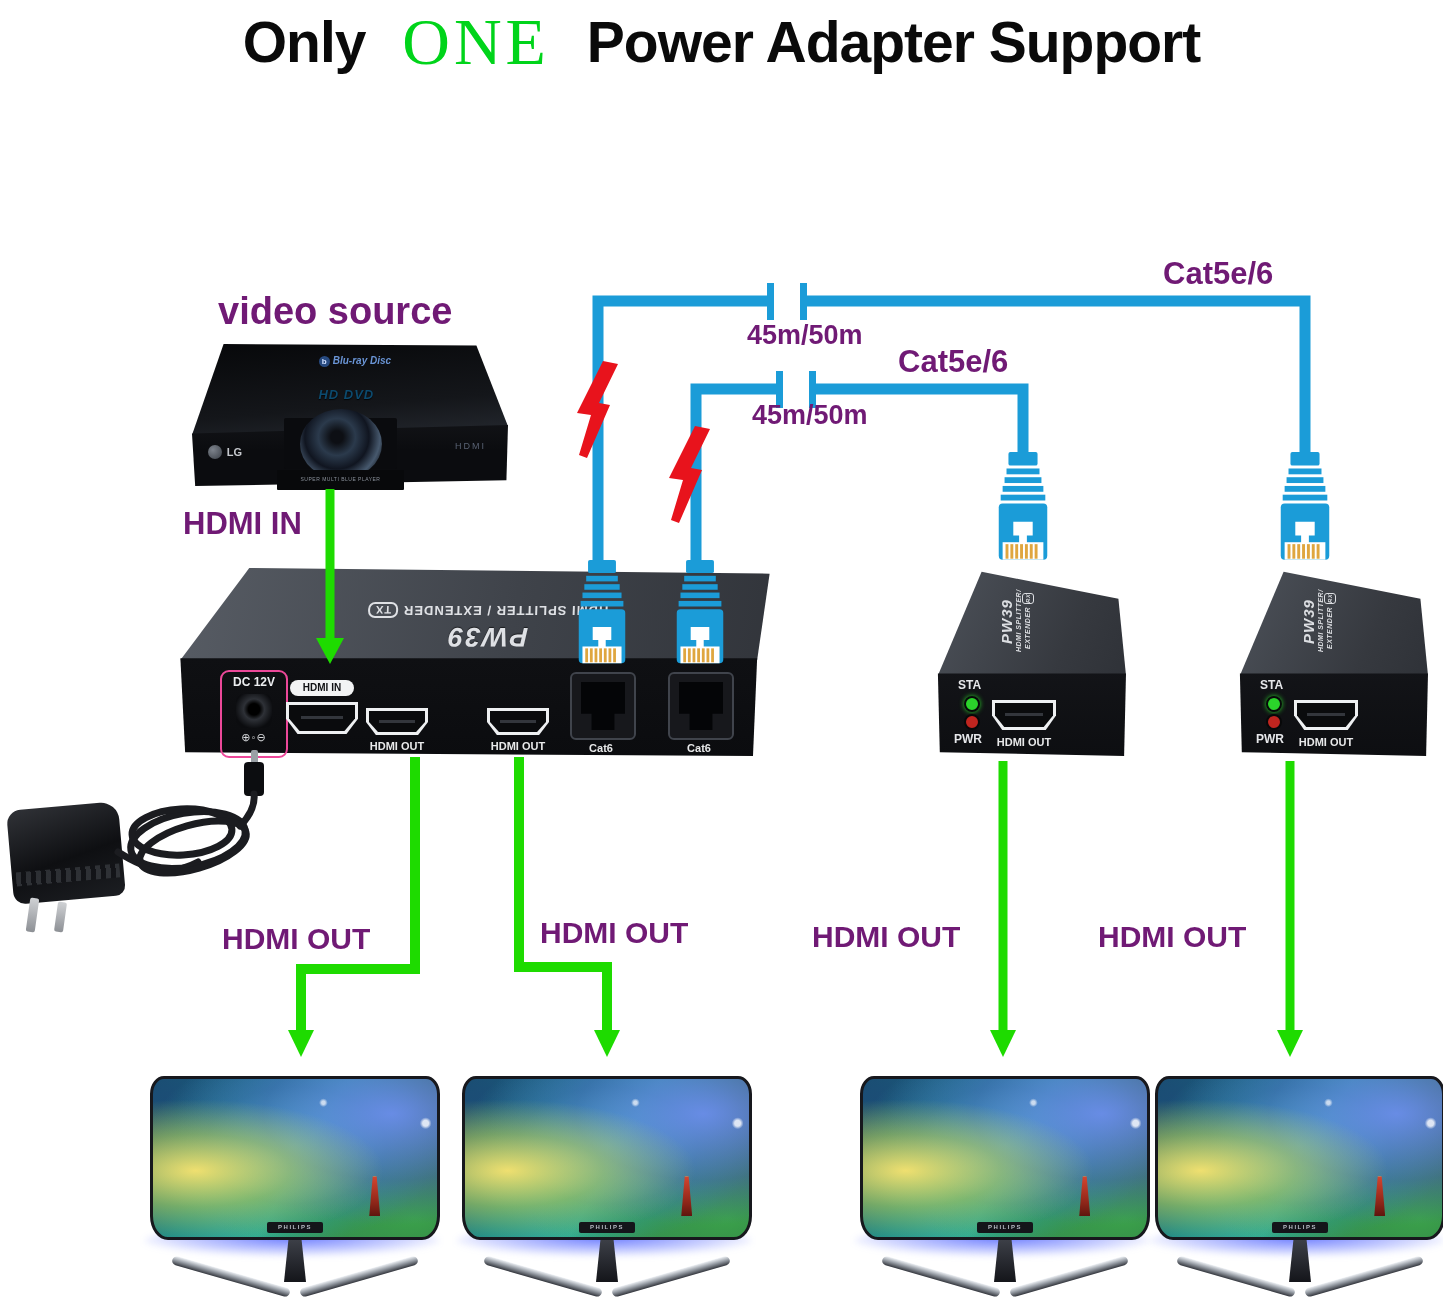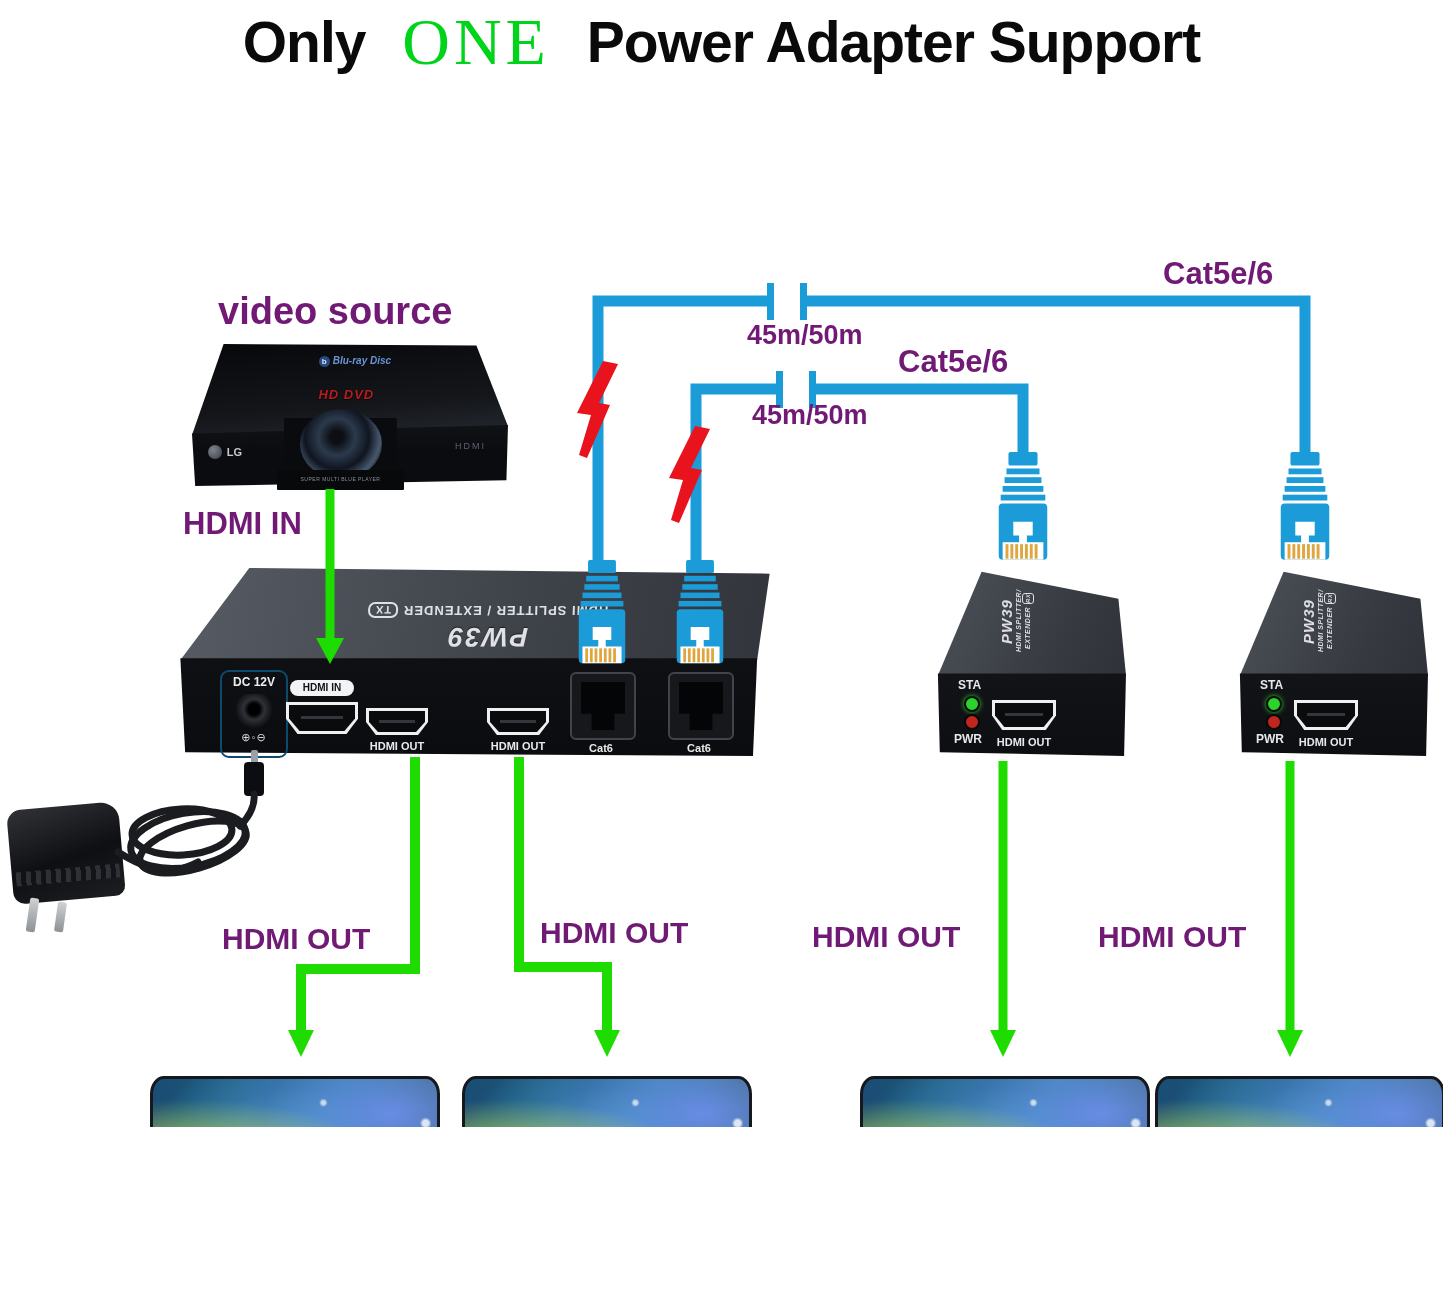--- a/index.html
+++ b/index.html
@@ -1,16 +1,16 @@
 <!DOCTYPE html>
 <html><head>
 <meta charset="utf-8">
 <style>
   html,body{margin:0;padding:0;background:#fff;}
-  .canvas{position:relative;width:1443px;height:1127px;background:#fff;overflow:hidden;
+  .canvas{position:relative;width:1443px;height:1301px;background:#fff;overflow:hidden;
           font-family:"Liberation Sans",sans-serif;}
   .abs{position:absolute;}
 
   
   .title{left:0;top:4px;width:100%;text-align:center;font-weight:800;font-size:57px;
          letter-spacing:-1px;color:#0a0a0a;white-space:nowrap;}
   .title .hl{font-family:"Liberation Serif",serif;font-weight:400;font-size:66px;
              color:#00d41a;letter-spacing:4px;margin:0 22px;vertical-align:-2px;}
 
   
@@ -26,21 +26,21 @@
   .p-top{left:0;top:0;width:100%;height:100%;
          clip-path:polygon(10% 0,90% 1%,100% 58%,0 64%);
          background:linear-gradient(175deg,#07080a,#14161a 45%,#262a31 72%,#15161a);}
   .p-front{left:0;top:0;width:100%;height:100%;
          clip-path:polygon(0 63%,100% 57%,99.5% 96%,1% 100%);
          background:linear-gradient(180deg,#23252b,#0b0c0f 75%);}
   .p-blu{left:36%;top:8%;color:#6a95d6;font-size:10px;font-weight:700;font-style:italic;padding-left:13px;}
   .p-blu .bd{display:inline-block;width:11px;height:11px;border-radius:50%;
              background:#274a80;color:#cfe0ff;font-size:8px;line-height:11px;text-align:center;
              font-style:normal;margin-right:3px;}
-  .p-hddvd{left:40%;top:30%;color:#b91c1c;font-size:13px;font-weight:800;font-style:italic;
+  .p-hddvd{left:40%;top:30%;color:#0c4a6e;font-size:13px;font-weight:800;font-style:italic;
            text-shadow:0 1px 1px rgba(0,0,0,.8);letter-spacing:1px;}
   .p-lg{left:5%;top:71%;display:flex;align-items:center;gap:5px;}
   .p-lg-c{width:14px;height:14px;border-radius:50%;background:radial-gradient(circle at 35% 35%,#7d838c,#3a3f46);}
   .p-lg span{color:#c6c9ce;font-size:11px;font-weight:700;}
   .p-open{right:7%;top:68%;color:#596273;font-size:9px;letter-spacing:2px;}
   .p-tray{left:29%;top:52%;width:36%;height:36%;background:#0a0b0e;border-radius:2px;}
   .p-disc{left:14%;top:-18%;width:82px;height:70px;border-radius:50%;
           background:radial-gradient(circle at 45% 40%,#0d0f14 10%,#2b3a4c 30%,#101520 52%,#47596e 70%,#0c0e13 85%);}
   .p-trayfront{left:27%;top:89%;width:40%;height:14%;background:#08090b;border-radius:1px;
           color:#8a919b;font-size:5px;text-align:center;line-height:19px;letter-spacing:.5px;white-space:nowrap;overflow:hidden;}
@@ -53,21 +53,21 @@
   .tx-frontface{left:0;top:0;width:100%;height:100%;
       clip-path:polygon(0.4% 48%,97.5% 48%,96.8% 99%,1.2% 97%);
       background:linear-gradient(180deg,#1d1e23,#101114 35%,#0b0c0f);}
   .tx-toptext{left:130px;top:8px;width:360px;height:78px;transform:rotate(180deg) skewX(-2deg);
       text-align:center;color:#dfe1e5;}
   .tx-brand{font-size:27px;font-weight:800;font-style:italic;letter-spacing:2px;
       text-shadow:0 1px 1px rgba(0,0,0,.6);}
   .tx-sub{font-size:13px;font-weight:700;letter-spacing:1px;margin-top:3px;}
   .badge{display:inline-block;border:2px solid #dfe1e5;border-radius:7px;padding:0 5px;
       font-size:11px;margin-left:5px;}
-  .dc-group{left:42px;top:104px;width:64px;height:84px;border:2px solid #0c4a6e;border-radius:9px;
+  .dc-group{left:42px;top:104px;width:64px;height:84px;border:2px solid #ec4899;border-radius:9px;
       text-align:center;}
   .dc-label{margin-top:3px;font-size:12px;font-weight:700;color:#eceef0;}
   .dc-jack{margin:5px auto 0;width:36px;height:34px;border-radius:8px;
       background:radial-gradient(circle at 50% 45%,#000 22%,#2e3137 40%,#0b0c0f 75%);}
   .dc-pol{margin-top:3px;font-size:11px;color:#d7d9dc;letter-spacing:1px;}
   .pshape{clip-path:polygon(0 0,100% 0,100% 52%,84% 100%,16% 100%,0 52%);}
   .hdmi-white{background:#eef0f2;}
   .hdmi-inner{position:absolute;left:3px;top:3px;right:3px;bottom:3px;background:#0a0b0d;
       clip-path:polygon(0 0,100% 0,100% 52%,84% 100%,16% 100%,0 52%);}
   .hdmi-slot{position:absolute;left:18%;right:18%;top:42%;height:3px;background:#33363c;}

